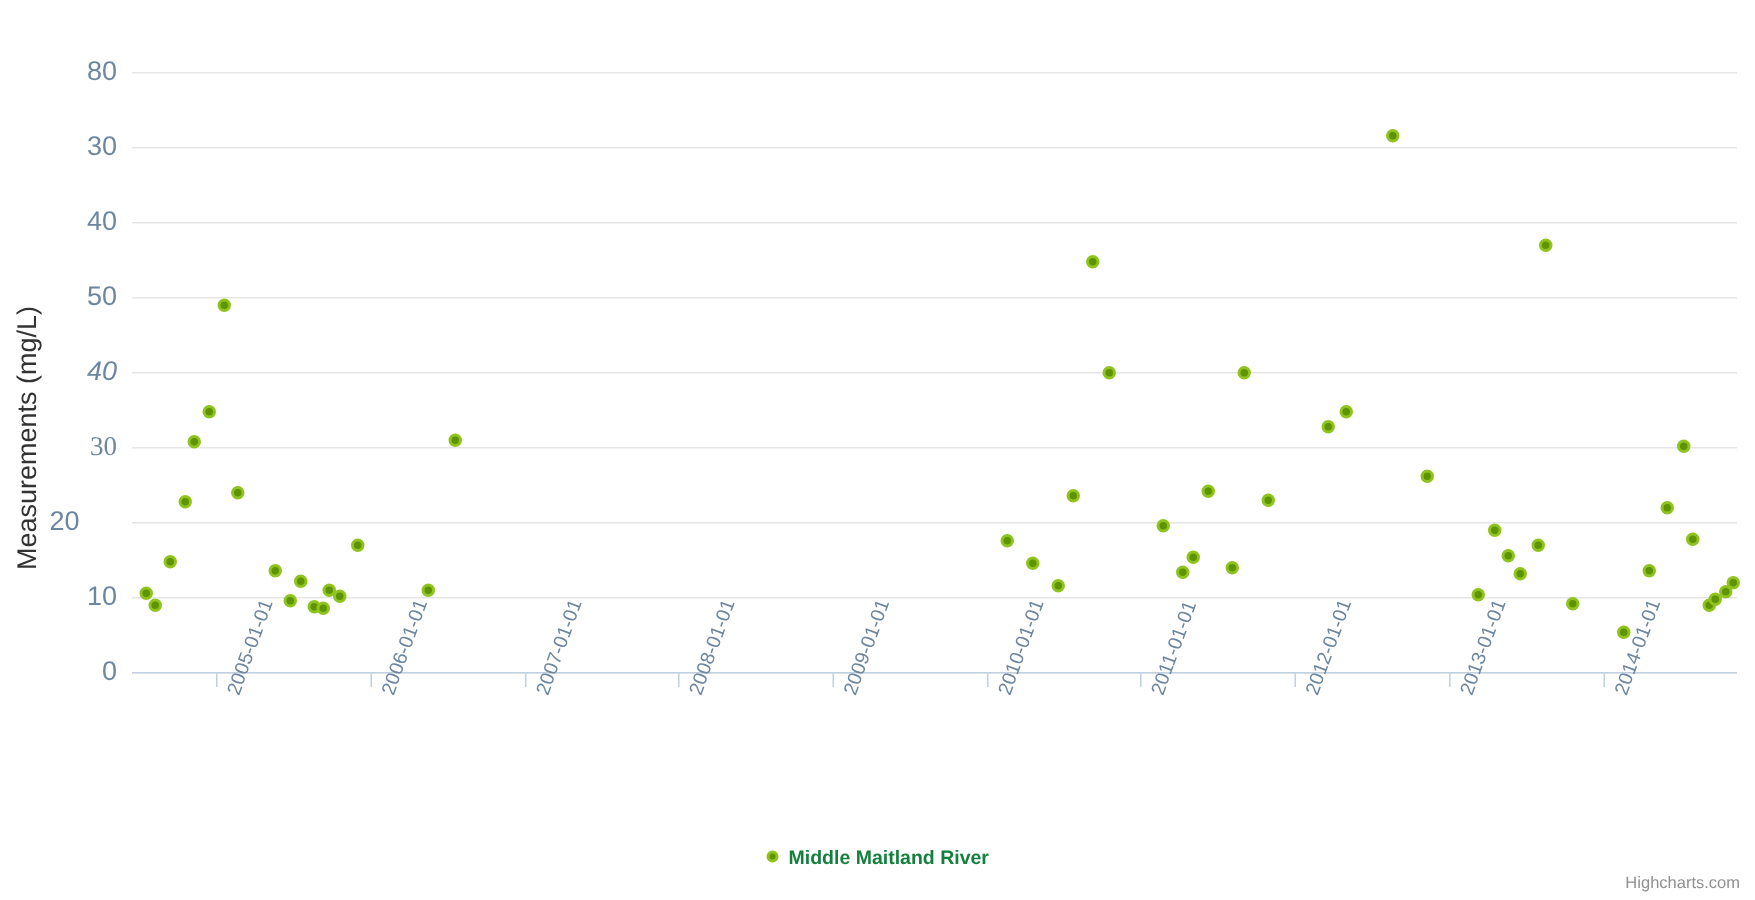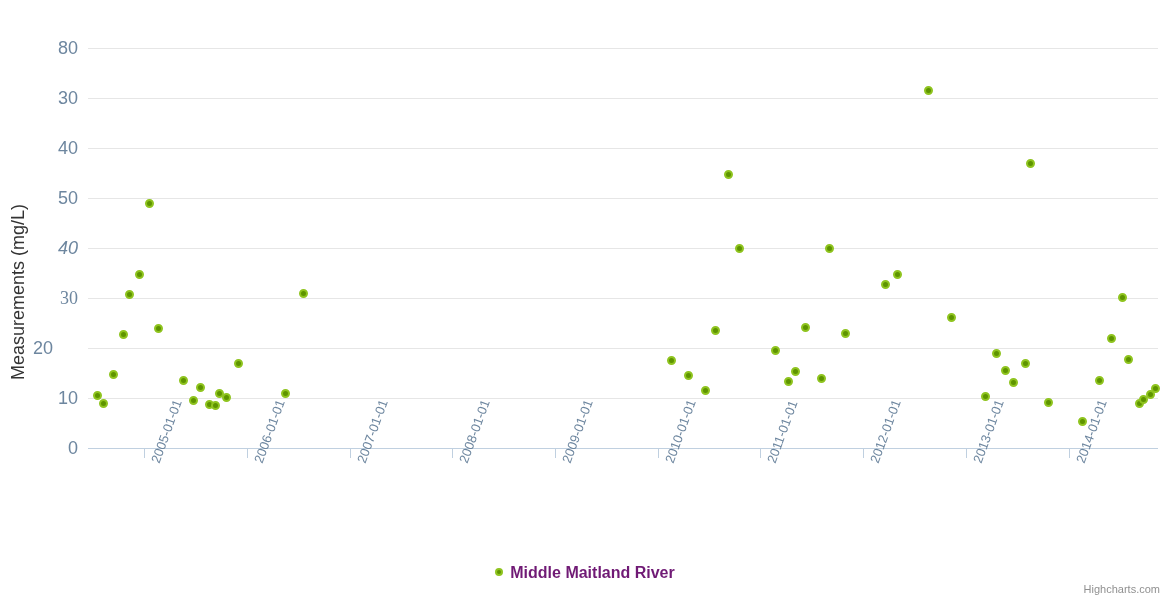--- a/index.html
+++ b/index.html
@@ -115,23 +115,23 @@
     background: #5e9400;
     border: 2px solid #8fc41f;
     box-sizing: border-box;
   }
   .legend {
     position: absolute;
     left: 0;
     top: 563px;
     width: 1170px;
     text-align: center;
-    font-size: 16px;
+    font-size: 13px;
     font-weight: bold;
-    color: #701a75;
+    color: #15803d;
   }
   .legend-item {
     display: inline-block;
     white-space: nowrap;
   }
   .legend-dot {
     display: inline-block;
     width: 8px;
     height: 8px;
     border-radius: 50%;

